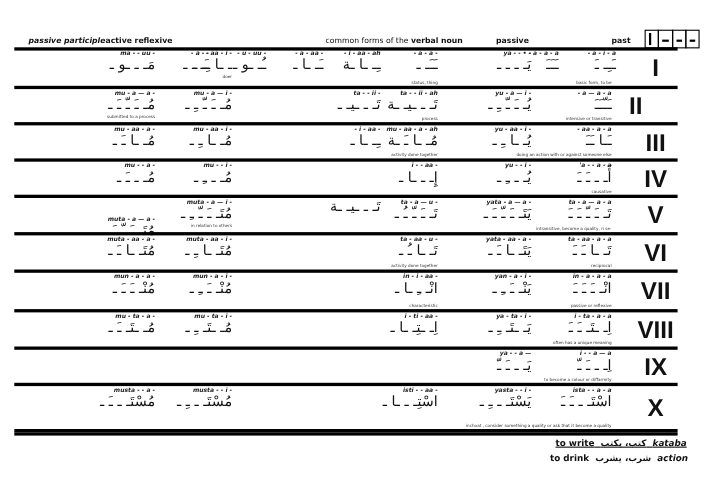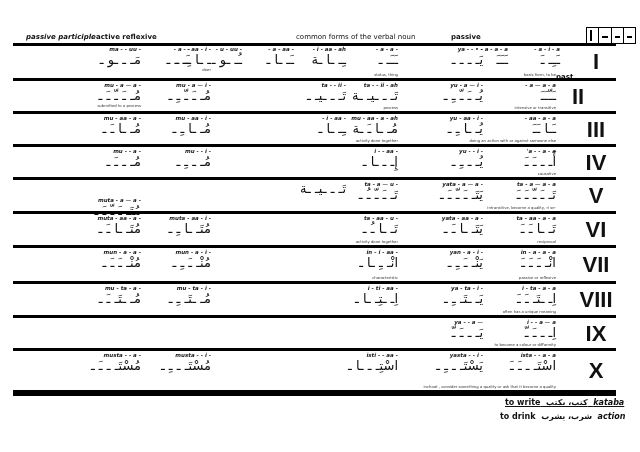--- a/index.html
+++ b/index.html
@@ -1,19 +1,19 @@
 <!DOCTYPE html>
 <html><head>
 <meta charset="utf-8">
 <style>
   html, body { margin:0; padding:0; background:#fff; }
   body { width:640px; height:452px; position:relative; overflow:hidden; font-family:"DejaVu Sans", sans-serif; color:#111; }
   .hdr { position:absolute; top:33px; font-size:7px; font-weight:bold; }
   .hdr.norm { font-weight:normal; }
-  .hdr b { font-weight:normal; }
+  .hdr b { font-weight:bold; }
   .rule { position:absolute; left:13px; width:603px; background:#000; }
   .thick { height:3px; }
   .hdrbox { position:absolute; left:587px; top:27px; width:49px; height:17px; display:flex; }
   .hdrbox span { flex:1; border:1px solid #000; margin-left:-1px; position:relative; }
   .hdrbox span.alif::after { content:""; position:absolute; left:3px; top:2px; width:1.5px; height:11px; background:#000; }
   .hdrbox span.dash::after { content:""; position:absolute; left:3px; right:3px; top:8px; height:2px; background:#000; }
   .row { position:absolute; left:13px; width:603px; }
   .cell { position:absolute; text-align:right; }
   .tr { font-size:5.5px; font-style:italic; font-weight:bold; color:#222; white-space:nowrap; }
   .ar { font-size:13px; white-space:nowrap; direction:rtl; unicode-bidi:plaintext; letter-spacing:1px; }
@@ -22,21 +22,21 @@
   .foot { position:absolute; font-size:8px; font-weight:bold; white-space:nowrap; }
   .foot i { font-style:italic; }
 </style>
 </head>
 <body>
 
 <div class="hdr" style="left:26px;font-style:italic;">passive participle</div>
 <div class="hdr" style="left:96px;">active reflexive</div>
 <div class="hdr norm" style="left:296px;"><span>common forms of the </span><b>verbal noun</b></div>
 <div class="hdr" style="left:451px;">passive</div>
-<div class="hdr" style="left:556px;margin-top:40px;">past</div>
+<div class="hdr" style="left:556px;">past</div>
 <div class="hdrbox">
   <span class="alif"></span>
   <span class="dash"></span>
   <span class="dash"></span>
   <span class="dash"></span>
 </div>
 <div class="rule thick" style="top:43px;"></div>
 
 <div id="rows">
     <div class="row" style="top:45px;height:34px">
@@ -176,20 +176,25 @@
       </div>
       <div class="cell cap" style="right:60px;top:24px">causative</div>
       <div class="num" style="right:0px;top:2.5px">IV</div>
     </div>
     <div class="rule thick" style="top:177px"></div>
     <div class="row" style="top:180px;height:32px">
       <div class="cell" style="right:475px;top:17px">
       <div class="tr">muta - a — a -</div>
       <div class="ar">مُتَـ ـَ ـّ ـَ ـ</div>
 
+    </div>
+      <div class="cell" style="right:405px;top:1px">
+      <div class="tr">muta - a — i -</div>
+      <div class="ar">مُتَـ ـَ ـّ ـِ ـ</div>
+      <div class="cap">in relation to others</div>
     </div>
       <div class="cell" style="right:218px;top:1px">
         <div class="tr">ta - a — u -</div>
         <div class="ar">تَـ ـَ ـّ ـُ ـ</div>
       </div>
       <div class="cell" style="right:270px;top:1px">
         <div class="tr"></div>
         <div class="ar">تَـ ـ ـيـ ـة</div>
       </div>
       <div class="cell" style="right:133px;top:1px">

